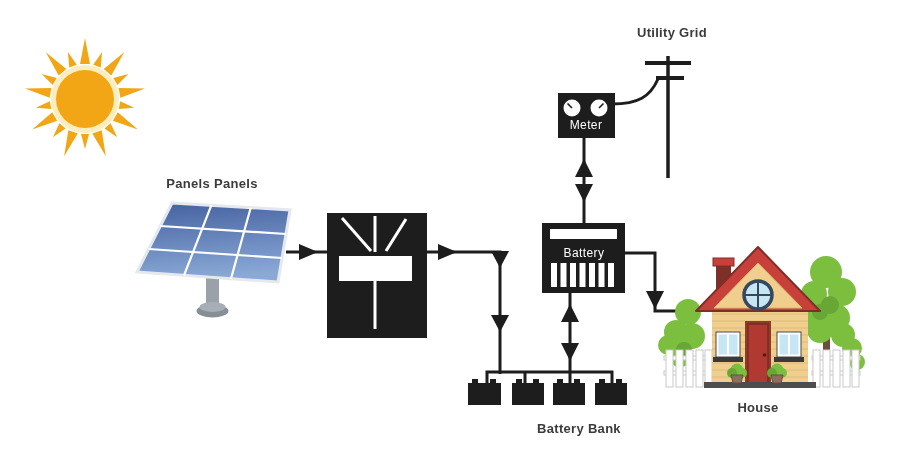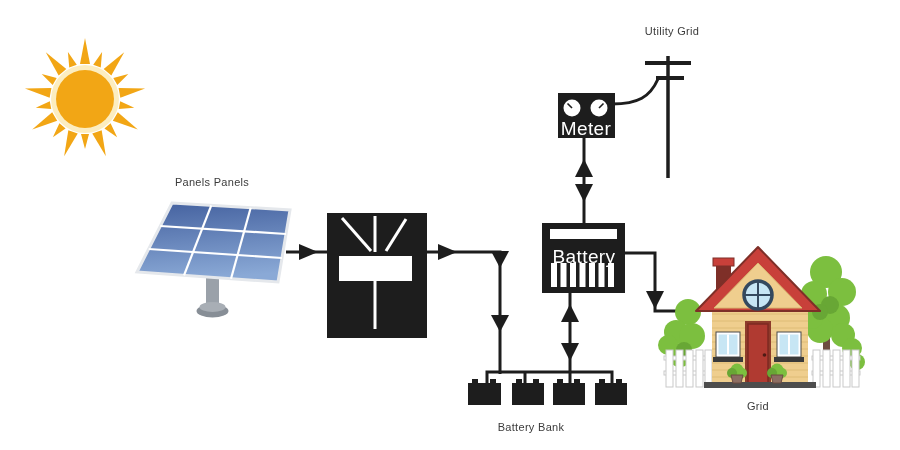--- a/index.html
+++ b/index.html
@@ -7,30 +7,31 @@
     position:relative;
     width:900px;height:450px;
     background:#ffffff;
     overflow:hidden;
     font-family:"Liberation Sans", sans-serif;
   }
   .stage svg{position:absolute;left:0;top:0;}
   .label{
     position:absolute;
     transform:translateX(-50%);
-    font-size:11px;
+    font-size:13px;
     letter-spacing:.3px;
     color:#3b3b3b;
     white-space:nowrap;
     user-select:none;
+    font-weight:bold;
   }
   .label-on-black{
     position:absolute;
     transform:translateX(-50%);
-    font-size:19px;
+    font-size:12px;
     letter-spacing:.4px;
     color:#ffffff;
     white-space:nowrap;
     user-select:none;
   }
 </style>
 </head>
 <body>
 
 <div class="stage">
@@ -292,16 +293,16 @@
           <circle cx="782" cy="373" r="5" fill="#7CBF3F"></circle>
       <polygon points="771,375 783,375 781,383 773,383" fill="#8D6E63" stroke="#6D4C41" stroke-width="1"></polygon>
     </g>
   </g>
 </svg>
 
 <div class="label" style="left:212px;top:176px;">Panels Panels</div>
 <div class="label" style="left:672px;top:25px;">Utility Grid</div>
 <div class="label-on-black" style="left:586px;top:118px;">Meter</div>
 <div class="label-on-black" style="left:584px;top:246px;">Battery</div>
-<div class="label" style="left:531px;top:421px;">Battery Bank</div>
-<div class="label" style="left:758px;top:400px;">Grid</div>
+<div class="label" style="left:579px;top:421px;">Battery Bank</div>
+<div class="label" style="left:758px;top:400px;">House</div>
 
 </div>
 
 </body></html>

